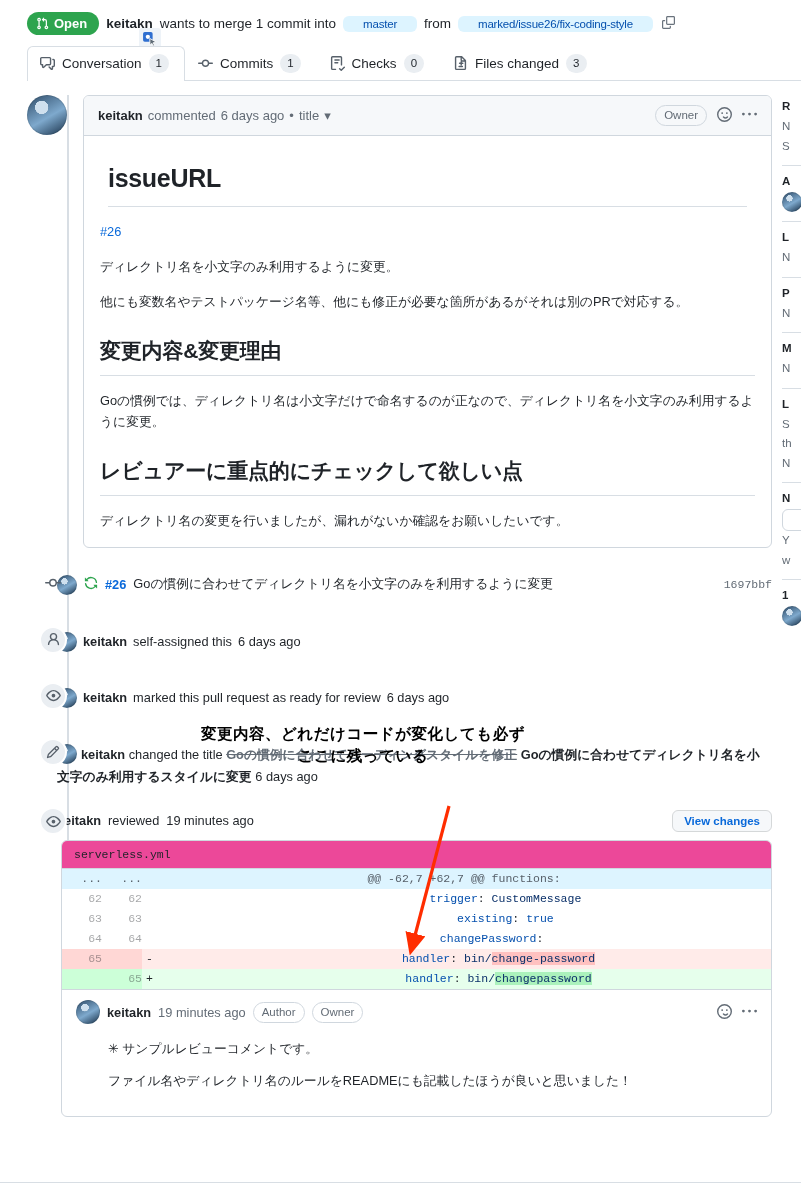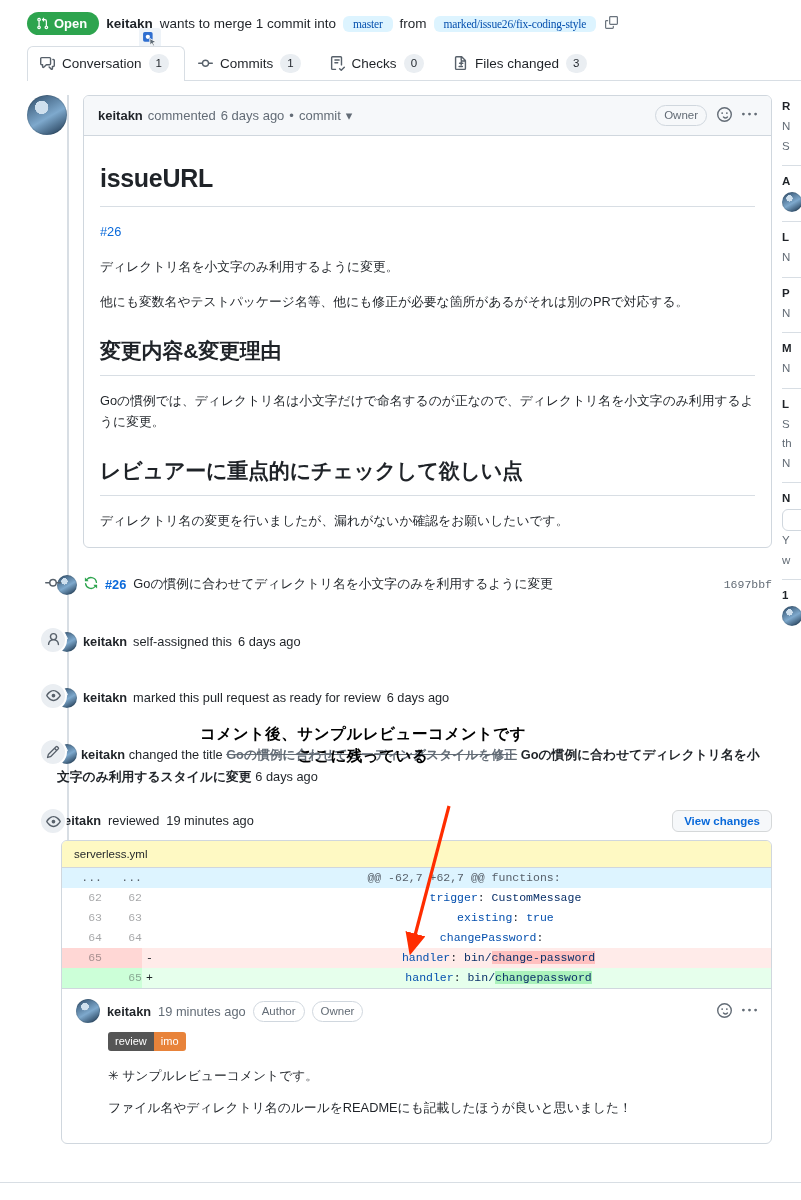--- a/index.html
+++ b/index.html
@@ -19,21 +19,21 @@
   }
   .state-badge {
     background: #2da44e; color: #fff; border-radius: 999px;
     padding: 5px 12px 5px 9px; font-size: 13px; font-weight: 600;
     display: inline-flex; align-items: center; gap: 5px; line-height: 1;
   }
   .state-badge svg { display:block; }
   .pr-user { font-weight: 700; }
   .branch-chip {
     background: #ddf4ff; color: #0550ae; border-radius: 6px;
-    padding: 2px 10px; font-family: Liberation Serif, serif;
+    padding: 2px 20px; font-family: Liberation Sans, sans-serif;
     font-size: 11.5px; letter-spacing: -0.2px;
   }
   .copy-ic { color:#6a737d; font-size:13px; margin-left:2px; }
 
   
   .cursor-glyph {
     position: absolute; left: 139px; top: 28px;
     width: 22px; height: 22px; border-radius: 3px;
     background: #eef3f8; display:flex; align-items:center; justify-content:center;
   }
@@ -105,21 +105,21 @@
   .c-header b { color:#1f2328; font-weight:700; }
   .c-header .right { margin-left:auto; display:flex; align-items:center; gap:10px; }
   .pill {
     border:1px solid #d0d7de; border-radius:999px; padding:1px 8px;
     font-size:11.5px; color:#636c76; line-height:17px;
   }
   .ico-btn { color:#636c76; font-size:14px; line-height:1; }
 
   .c-body { padding: 6px 16px 16px; font-size: 13.5px; line-height: 1.6; }
   .c-body h1 {
-    font-size: 25px; font-weight: 700; margin: 16px 0 0;
+    font-size: 25px; font-weight: 700; margin: 16px 8px 0;
     padding-bottom: 8px; border-bottom: 1px solid #d8dee4; letter-spacing:-0.3px;
   }
   .c-body h2 {
     font-size: 21px; font-weight: 700; margin: 22px 0 0;
     padding-bottom: 7px; border-bottom: 1px solid #d8dee4; letter-spacing:-0.2px;
   }
   .c-body p { margin: 14px 0 0; font-size: 12.8px; line-height:1.65; }
   .c-body a.link { color:#0969da; text-decoration:none; }
 
   
@@ -152,22 +152,22 @@
     border:1px solid rgba(27,31,36,.15); border-radius:6px; background:#f6f8fa;
     padding:4px 11px; font-size:11.5px; color:#0969da; font-weight:600;
     white-space:nowrap;
   }
 
   .review-card {
     margin: 12px 0 0 34px; border:1px solid #d0d7de; border-radius:6px;
     overflow:hidden; background:#fff; position:relative; z-index:1;
   }
   .file-head {
-    background:#fef9c3; border-bottom:1px solid #d0d7de; padding:7px 12px;
-    font-family:Liberation Sans, sans-serif; font-size:11.5px; color:#1f2328;
+    background:#ec4899; border-bottom:1px solid #d0d7de; padding:7px 12px;
+    font-family:Liberation Mono, monospace; font-size:11.5px; color:#1f2328;
   }
   table.diff { width:100%; border-collapse:collapse;
     font-family:"Liberation Mono","DejaVu Sans Mono",monospace; font-size:11.5px; }
   table.diff td { padding:1px 0; line-height:18px; vertical-align:top; }
   td.ln { width:40px; text-align:right; padding-right:9px; color:rgba(27,31,36,.4);
           user-select:none; }
   td.mk { width:15px; text-align:center; color:#1f2328; }
   td.code { padding-left:2px; white-space:pre; color:#1f2328;text-align:center; }
   tr.hunk td { background:#ddf4ff; color:#57606a; }
   tr.hunk td.code { color:#57606a; }
@@ -300,21 +300,21 @@
       <div class="tl-line"></div>
 
       <div class="comment-row">
         <div class="avatar av40"></div>
         <div class="comment-box">
           <div class="c-header">
             <b>keitakn</b>
             <span>commented</span>
             <span>6 days ago</span>
             <span>•</span>
-            <span>commit</span>
+            <span>title</span>
             <span>▾</span>
             <span class="right">
               <span class="pill">Owner</span>
               <span class="ico-btn">
                 <svg width="15" height="15" viewBox="0 0 16 16" fill="currentColor">
                     <path d="M8 0a8 8 0 1 1 0 16A8 8 0 0 1 8 0ZM1.5 8a6.5 6.5 0 1 0 13 0 6.5 6.5 0 0 0-13 0Zm4.879 2.121a.75.75 0 0 1 1.06 0 2.25 2.25 0 0 0 3.182 0 .75.75 0 1 1 1.06 1.06 3.75 3.75 0 0 1-5.302 0 .75.75 0 0 1 0-1.06ZM5.5 7.5a1 1 0 1 1 0-2 1 1 0 0 1 0 2Zm5 0a1 1 0 1 1 0-2 1 1 0 0 1 0 2Z"></path>
                   </svg>
               </span>
               <span class="ico-btn">
                 <svg width="15" height="15" viewBox="0 0 16 16" fill="currentColor">
@@ -475,37 +475,33 @@
                   </svg>
               </span>
               <span class="ico-btn">
                 <svg width="15" height="15" viewBox="0 0 16 16" fill="currentColor">
                     <path d="M8 9a1.5 1.5 0 1 0 0-3 1.5 1.5 0 0 0 0 3ZM1.5 9a1.5 1.5 0 1 0 0-3 1.5 1.5 0 0 0 0 3Zm13 0a1.5 1.5 0 1 0 0-3 1.5 1.5 0 0 0 0 3Z"></path>
                   </svg>
               </span>
             </span>
           </div>
 
-          <div class="tagrow">
-            <span class="tag l" style="background:#555555">review</span>
-            <span class="tag r" style="background:#e8833a">imo</span>
-          </div>
 
           <div class="rc-body">
             <p>✳ サンプルレビューコメントです。</p>
             <p>ファイル名やディレクトリ名のルールをREADMEにも記載したほうが良いと思いました！</p>
           </div>
         </div>
 
       </div>
     </div>
   </div>
 
   <div class="annot">
-    <div>コメント後、サンプルレビューコメントです</div>
+    <div>変更内容、どれだけコードが変化しても必ず</div>
     <div>ここに残っている</div>
   </div>
 
   <svg class="arrow-svg" width="801" height="1200">
     <defs>
       <marker id="ah" markerWidth="7" markerHeight="7" refX="3" refY="3.2" orient="auto">
         <path d="M0,0 L7,3.2 L0,6.4 Z" fill="#ff2d00"></path>
       </marker>
     </defs>
     <line x1="449" y1="806" x2="413" y2="943" stroke="#ff2d00" stroke-width="3.2" marker-end="url(#ah)"></line>

